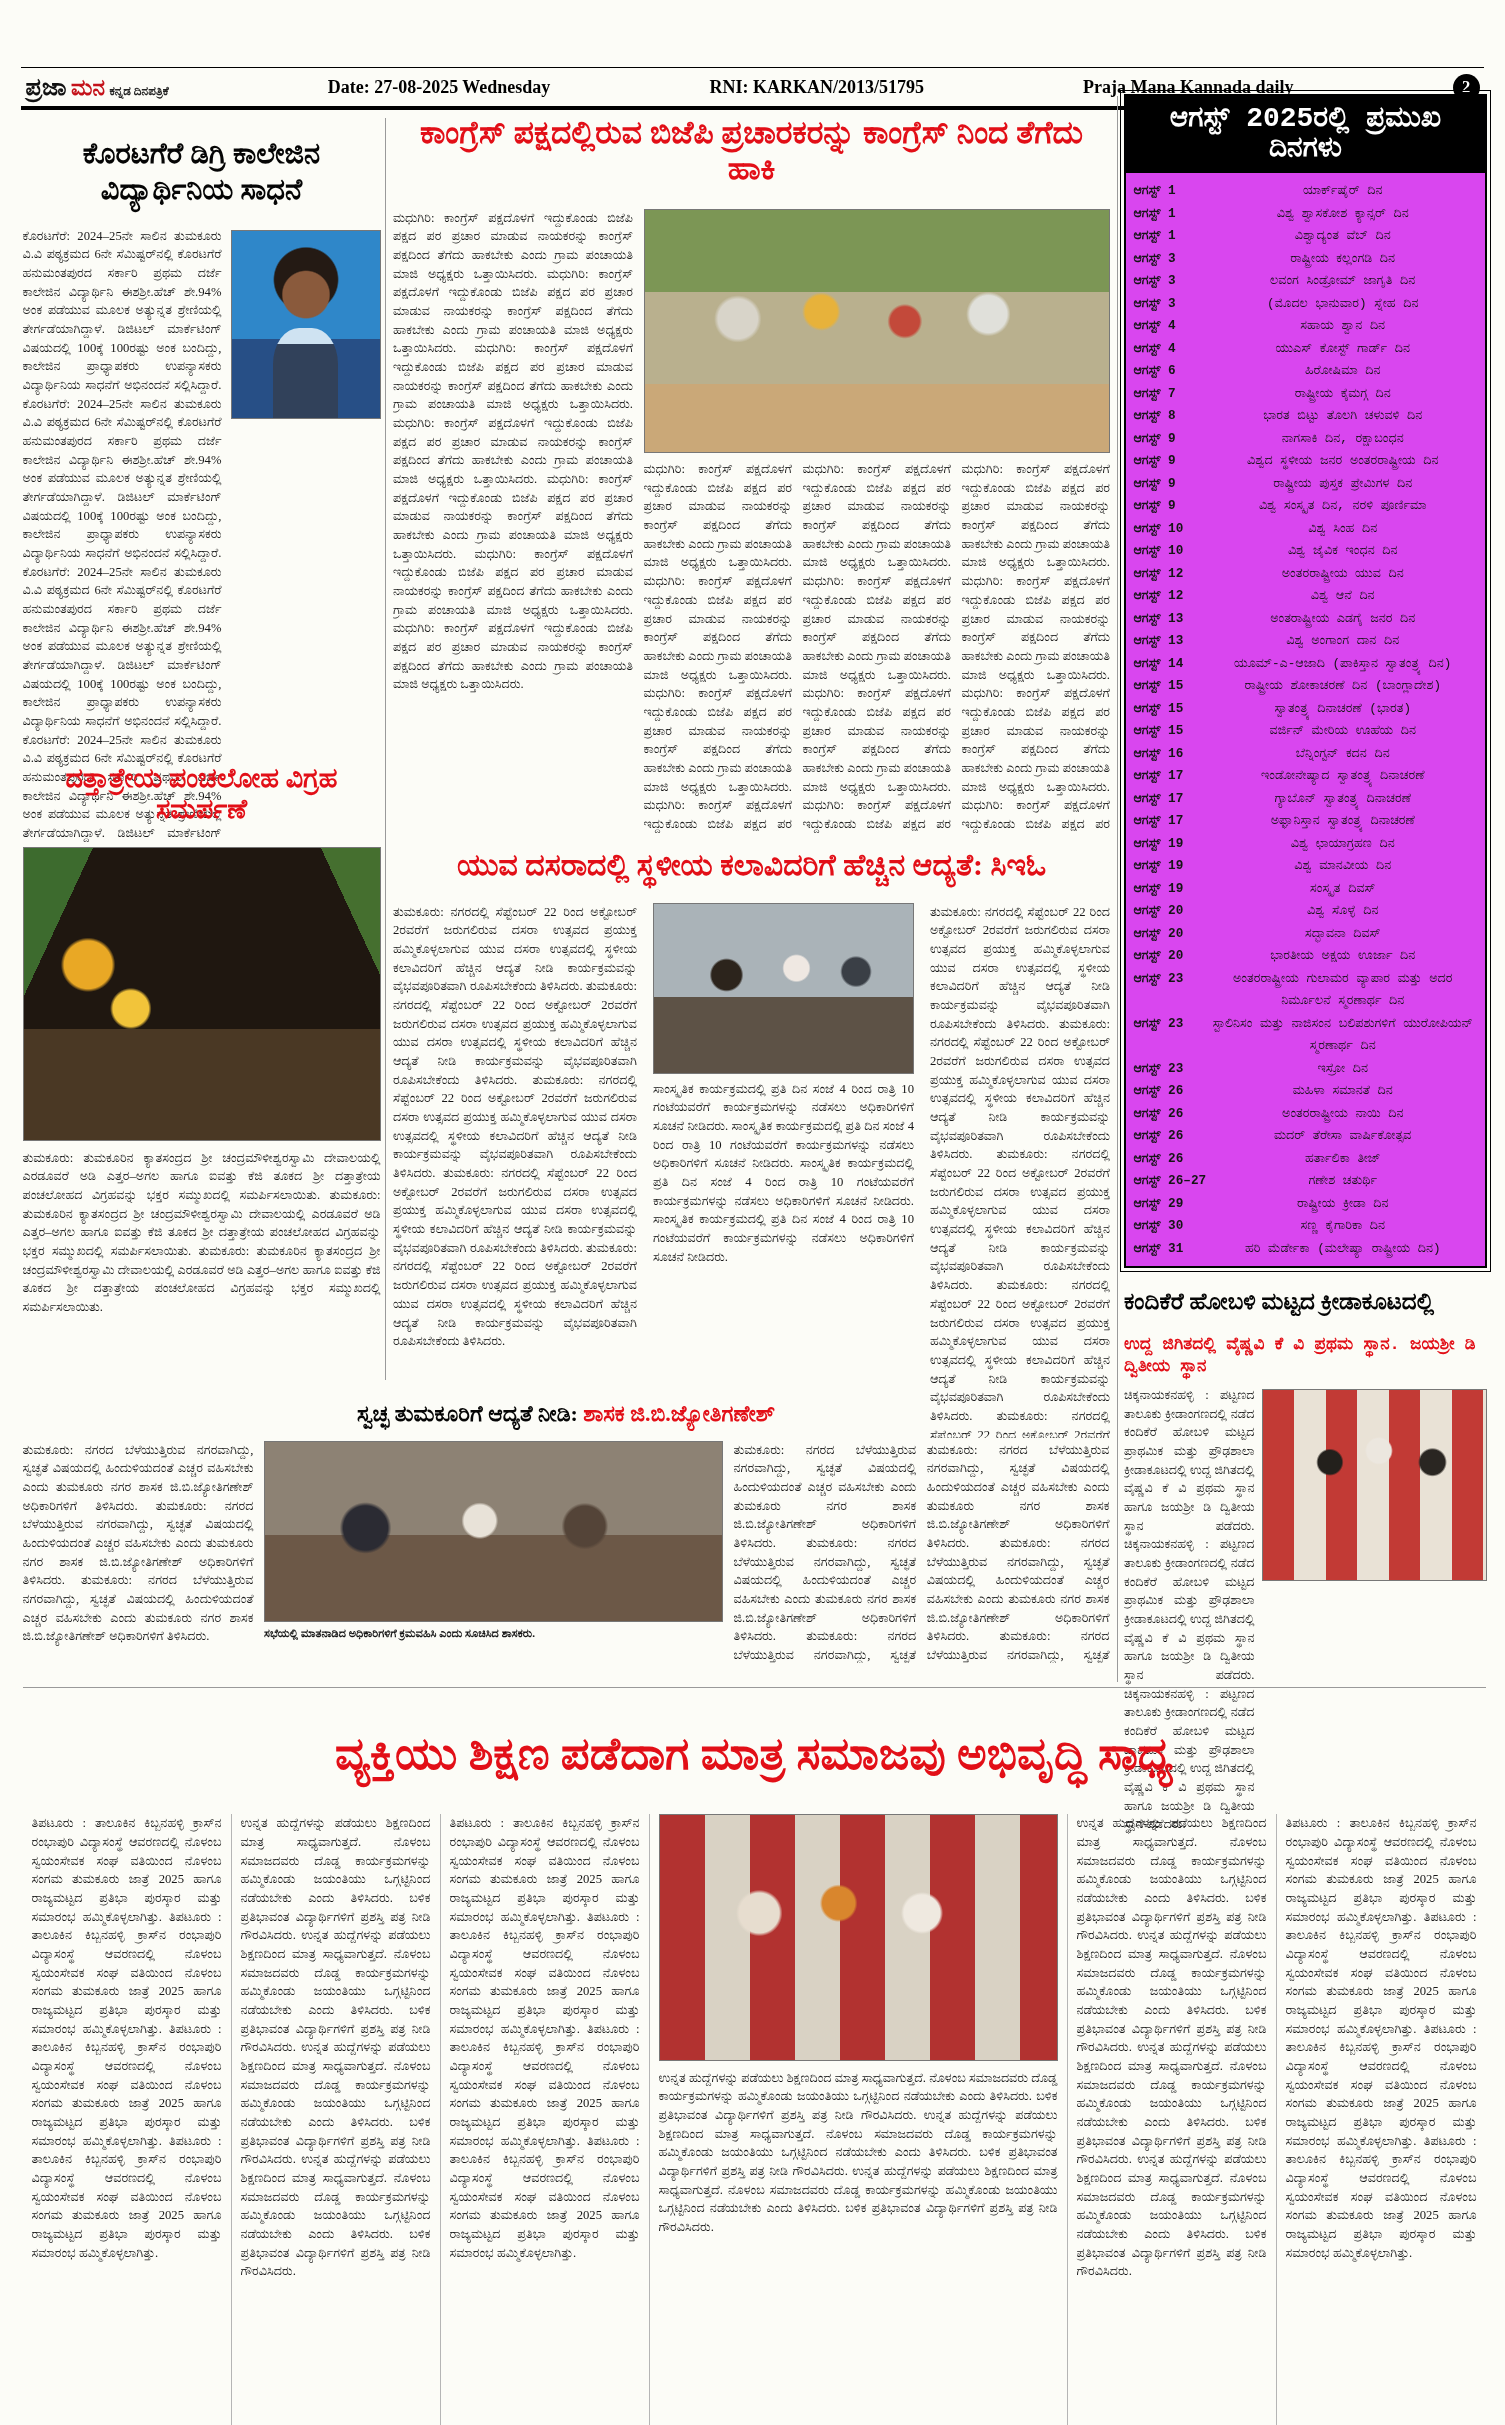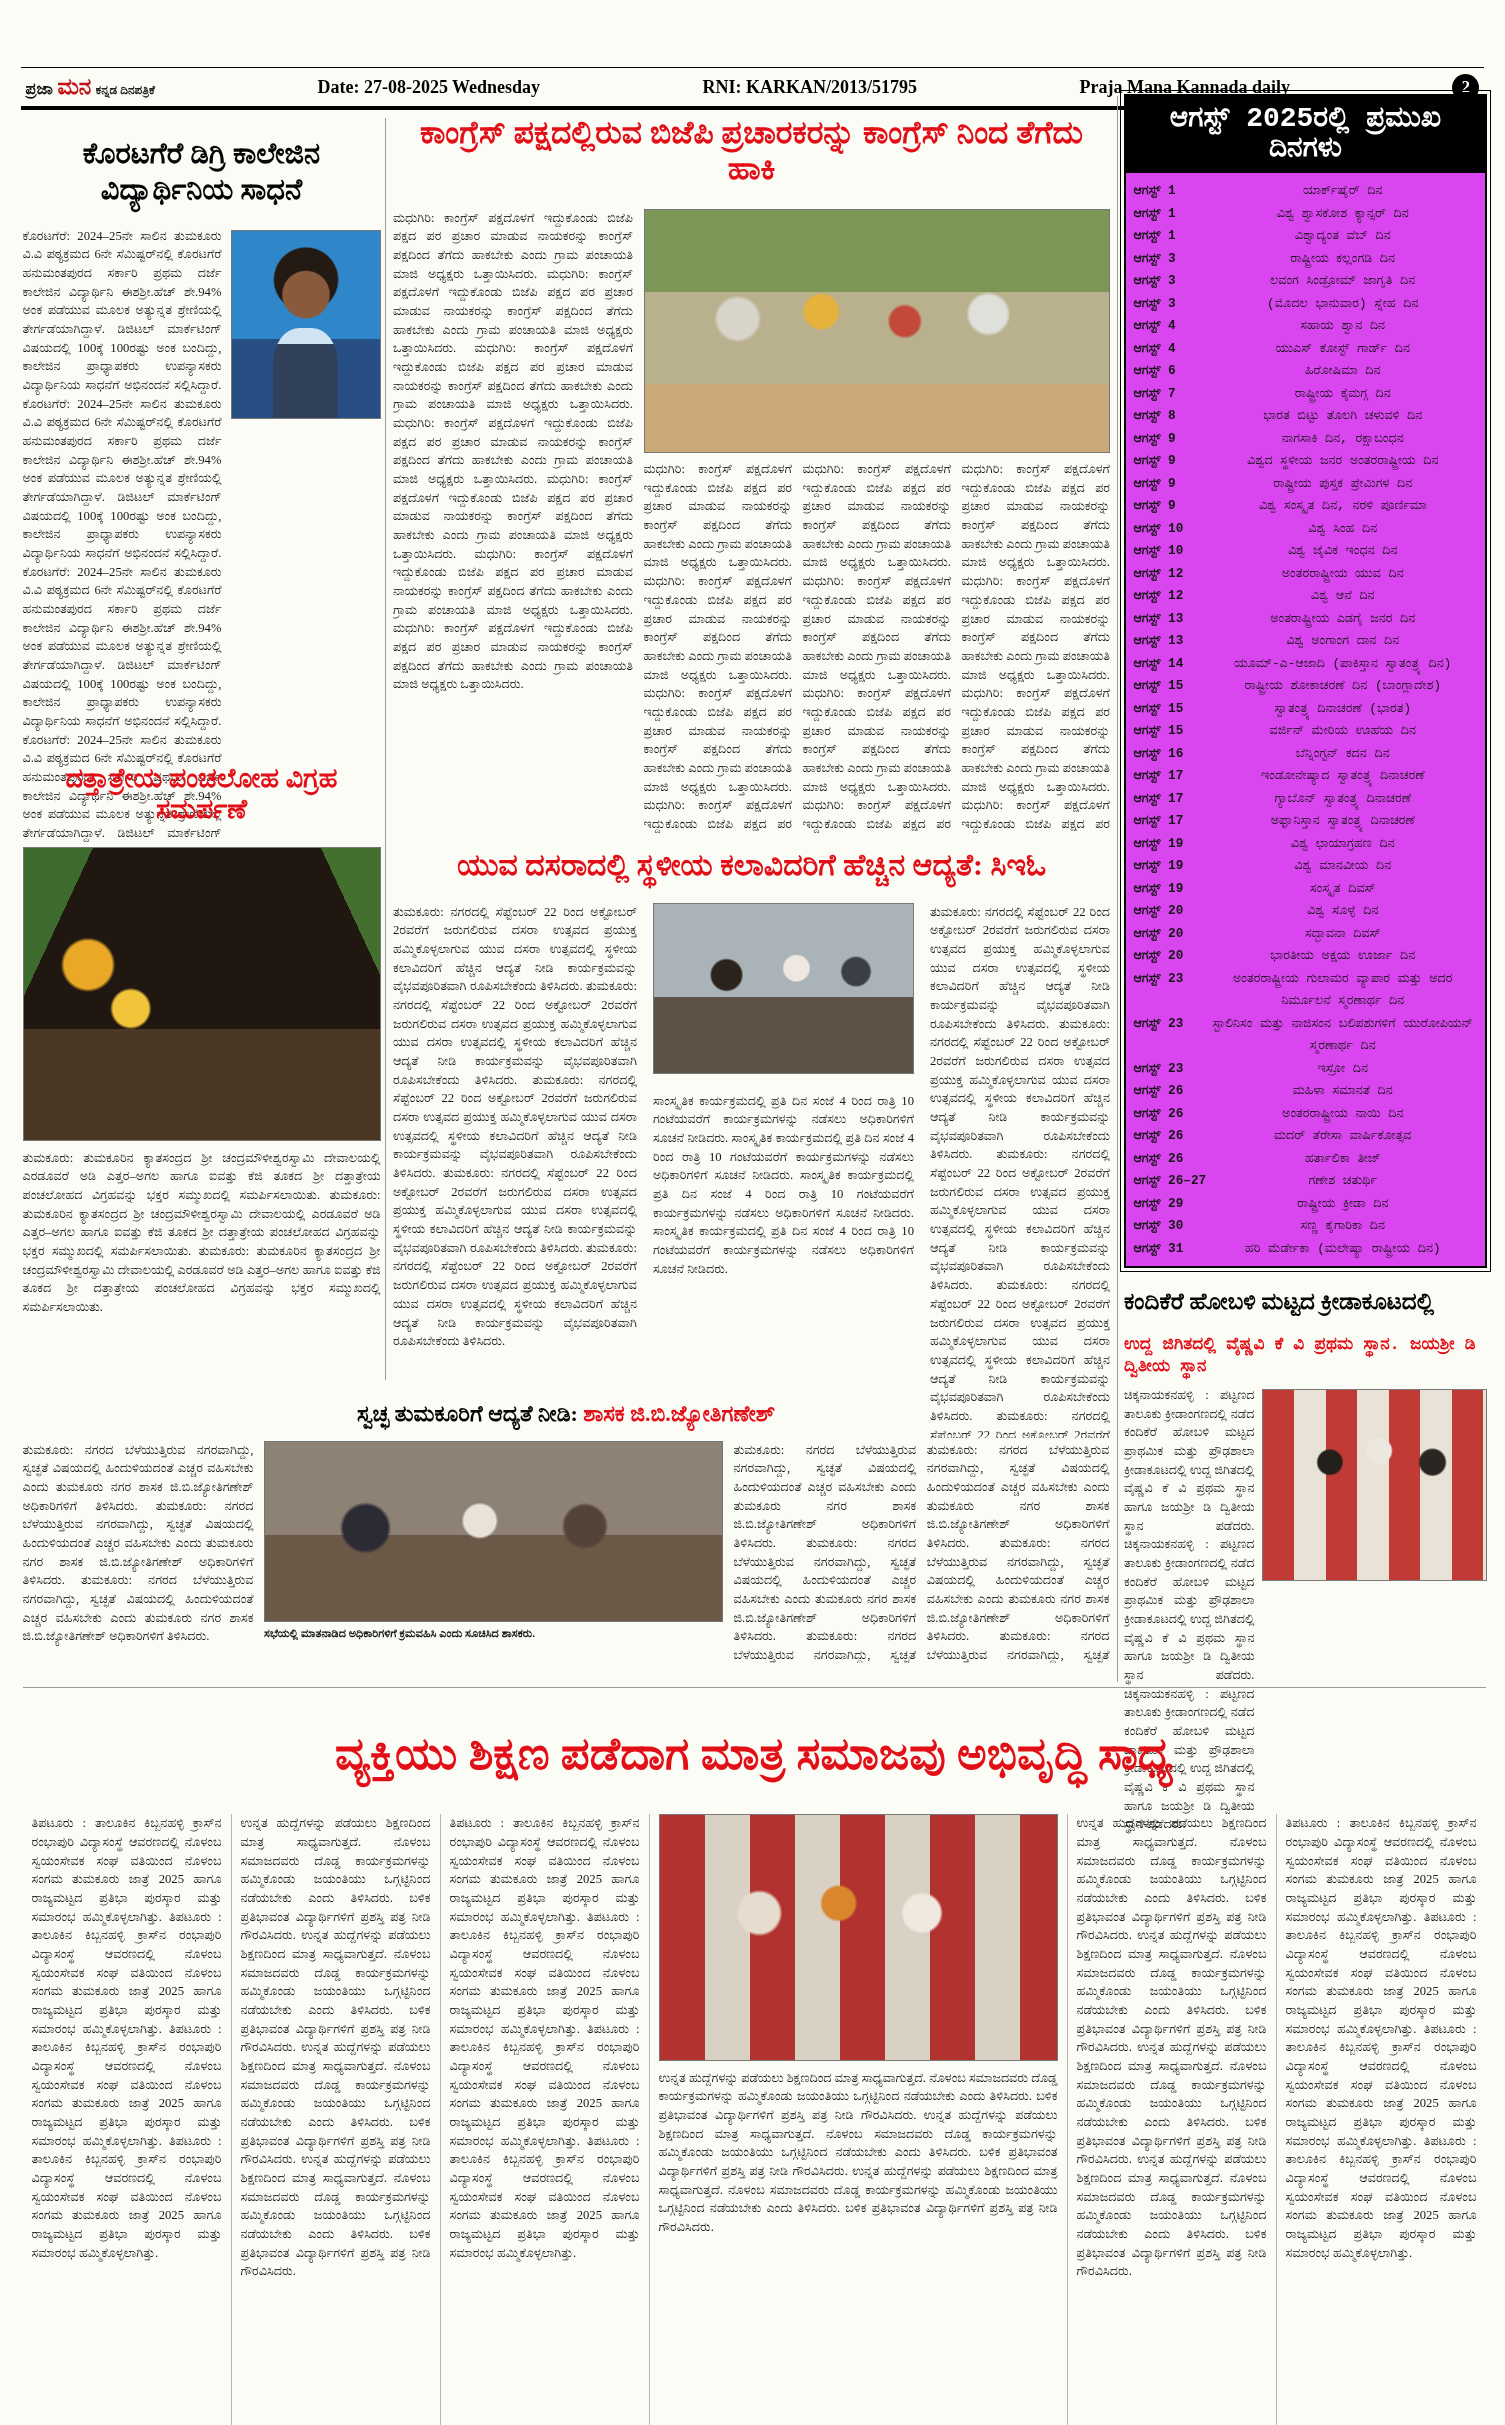--- a/index.html
+++ b/index.html
@@ -4,21 +4,21 @@
 <style>
   html,body{margin:0;padding:0;}
   body{background:#e8e8e2;font-family:"Liberation Serif","DejaVu Serif",serif;}
   .page{position:relative;width:1505px;height:2426px;background:#fcfcf7;margin:0 auto;overflow:hidden;color:#151515;}
 
   
   .masthead{position:absolute;left:21px;top:67px;width:1463px;height:43px;
     border-top:1.5px solid #000;border-bottom:4.5px solid #000;
     display:flex;align-items:center;justify-content:space-between;padding:0 4.5px;box-sizing:border-box;}
   .logo{display:flex;align-items:baseline;gap:4.5px;font-weight:bold;}
-  .logo .lg1{font-size:16px;color:#111;}
+  .logo .lg1{font-size:24px;color:#111;}
   .logo .lg2{font-size:22.5px;color:#c4121a;}
   .logo .lg3{font-size:12px;color:#222;font-weight:bold;}
   .m-item{font-size:18px;font-weight:bold;font-family:"Liberation Serif",serif;color:#000;}
   .page-badge{width:27px;height:27px;border-radius:50%;background:#000;color:#fff;
     display:flex;align-items:center;justify-content:center;font-size:16.5px;font-weight:bold;}
 
   
   .body-txt{font-size:12.7px;line-height:1.47;text-align:justify;color:#181818;overflow:hidden;}
   .photo{background:#888;position:relative;overflow:hidden;border:0.7px solid #777;box-sizing:border-box;}
   .vdiv{position:absolute;border-left:0.7px solid #9a9a9a;}
@@ -60,21 +60,21 @@
   .congress-sub{display:grid;grid-template-columns:1fr 1fr 1fr;gap:10.5px;margin-top:7.5px;height:373px;}
   .h-dasara{margin-top:12px;font-size:30px;font-weight:bold;text-align:center;color:#e20f17;}
   .dasara-wrap{display:grid;grid-template-columns:244px 261px 1fr;gap:16px;margin-top:9px;}
   .dasara-col{height:535px;}
   .photo-dasara{width:100%;height:171px;
     background:
       radial-gradient(circle at 28% 42%, #2c241c 0 7%, transparent 8%),
       radial-gradient(circle at 55% 38%, #efe8e2 0 7%, transparent 8%),
       radial-gradient(circle at 78% 40%, #3a3f46 0 6%, transparent 7%),
       linear-gradient(180deg,#aab3b8 0 55%, #5d5246 55% 100%);}
-  .dasara-mid-txt{margin-top:18px;height:352px;}
+  .dasara-mid-txt{margin-top:6px;height:352px;}
 
   
   .band-swachha{position:absolute;left:22.5px;top:1387px;width:1087px;height:295px;}
   .h-swachha{font-size:22px;font-weight:bold;text-align:center;line-height:1.1;color:#050505;}
   .swachha-wrap{display:grid;grid-template-columns:231px 459px 1fr 1fr;gap:10.5px;margin-top:9px;}
   .swachha-col{height:222px;}
   .photo-swachha{width:100%;height:181px;
     background:
       radial-gradient(circle at 22% 48%, #2b2b33 0 6%, transparent 7%),
       radial-gradient(circle at 47% 44%, #e8e2d8 0 6%, transparent 7%),

